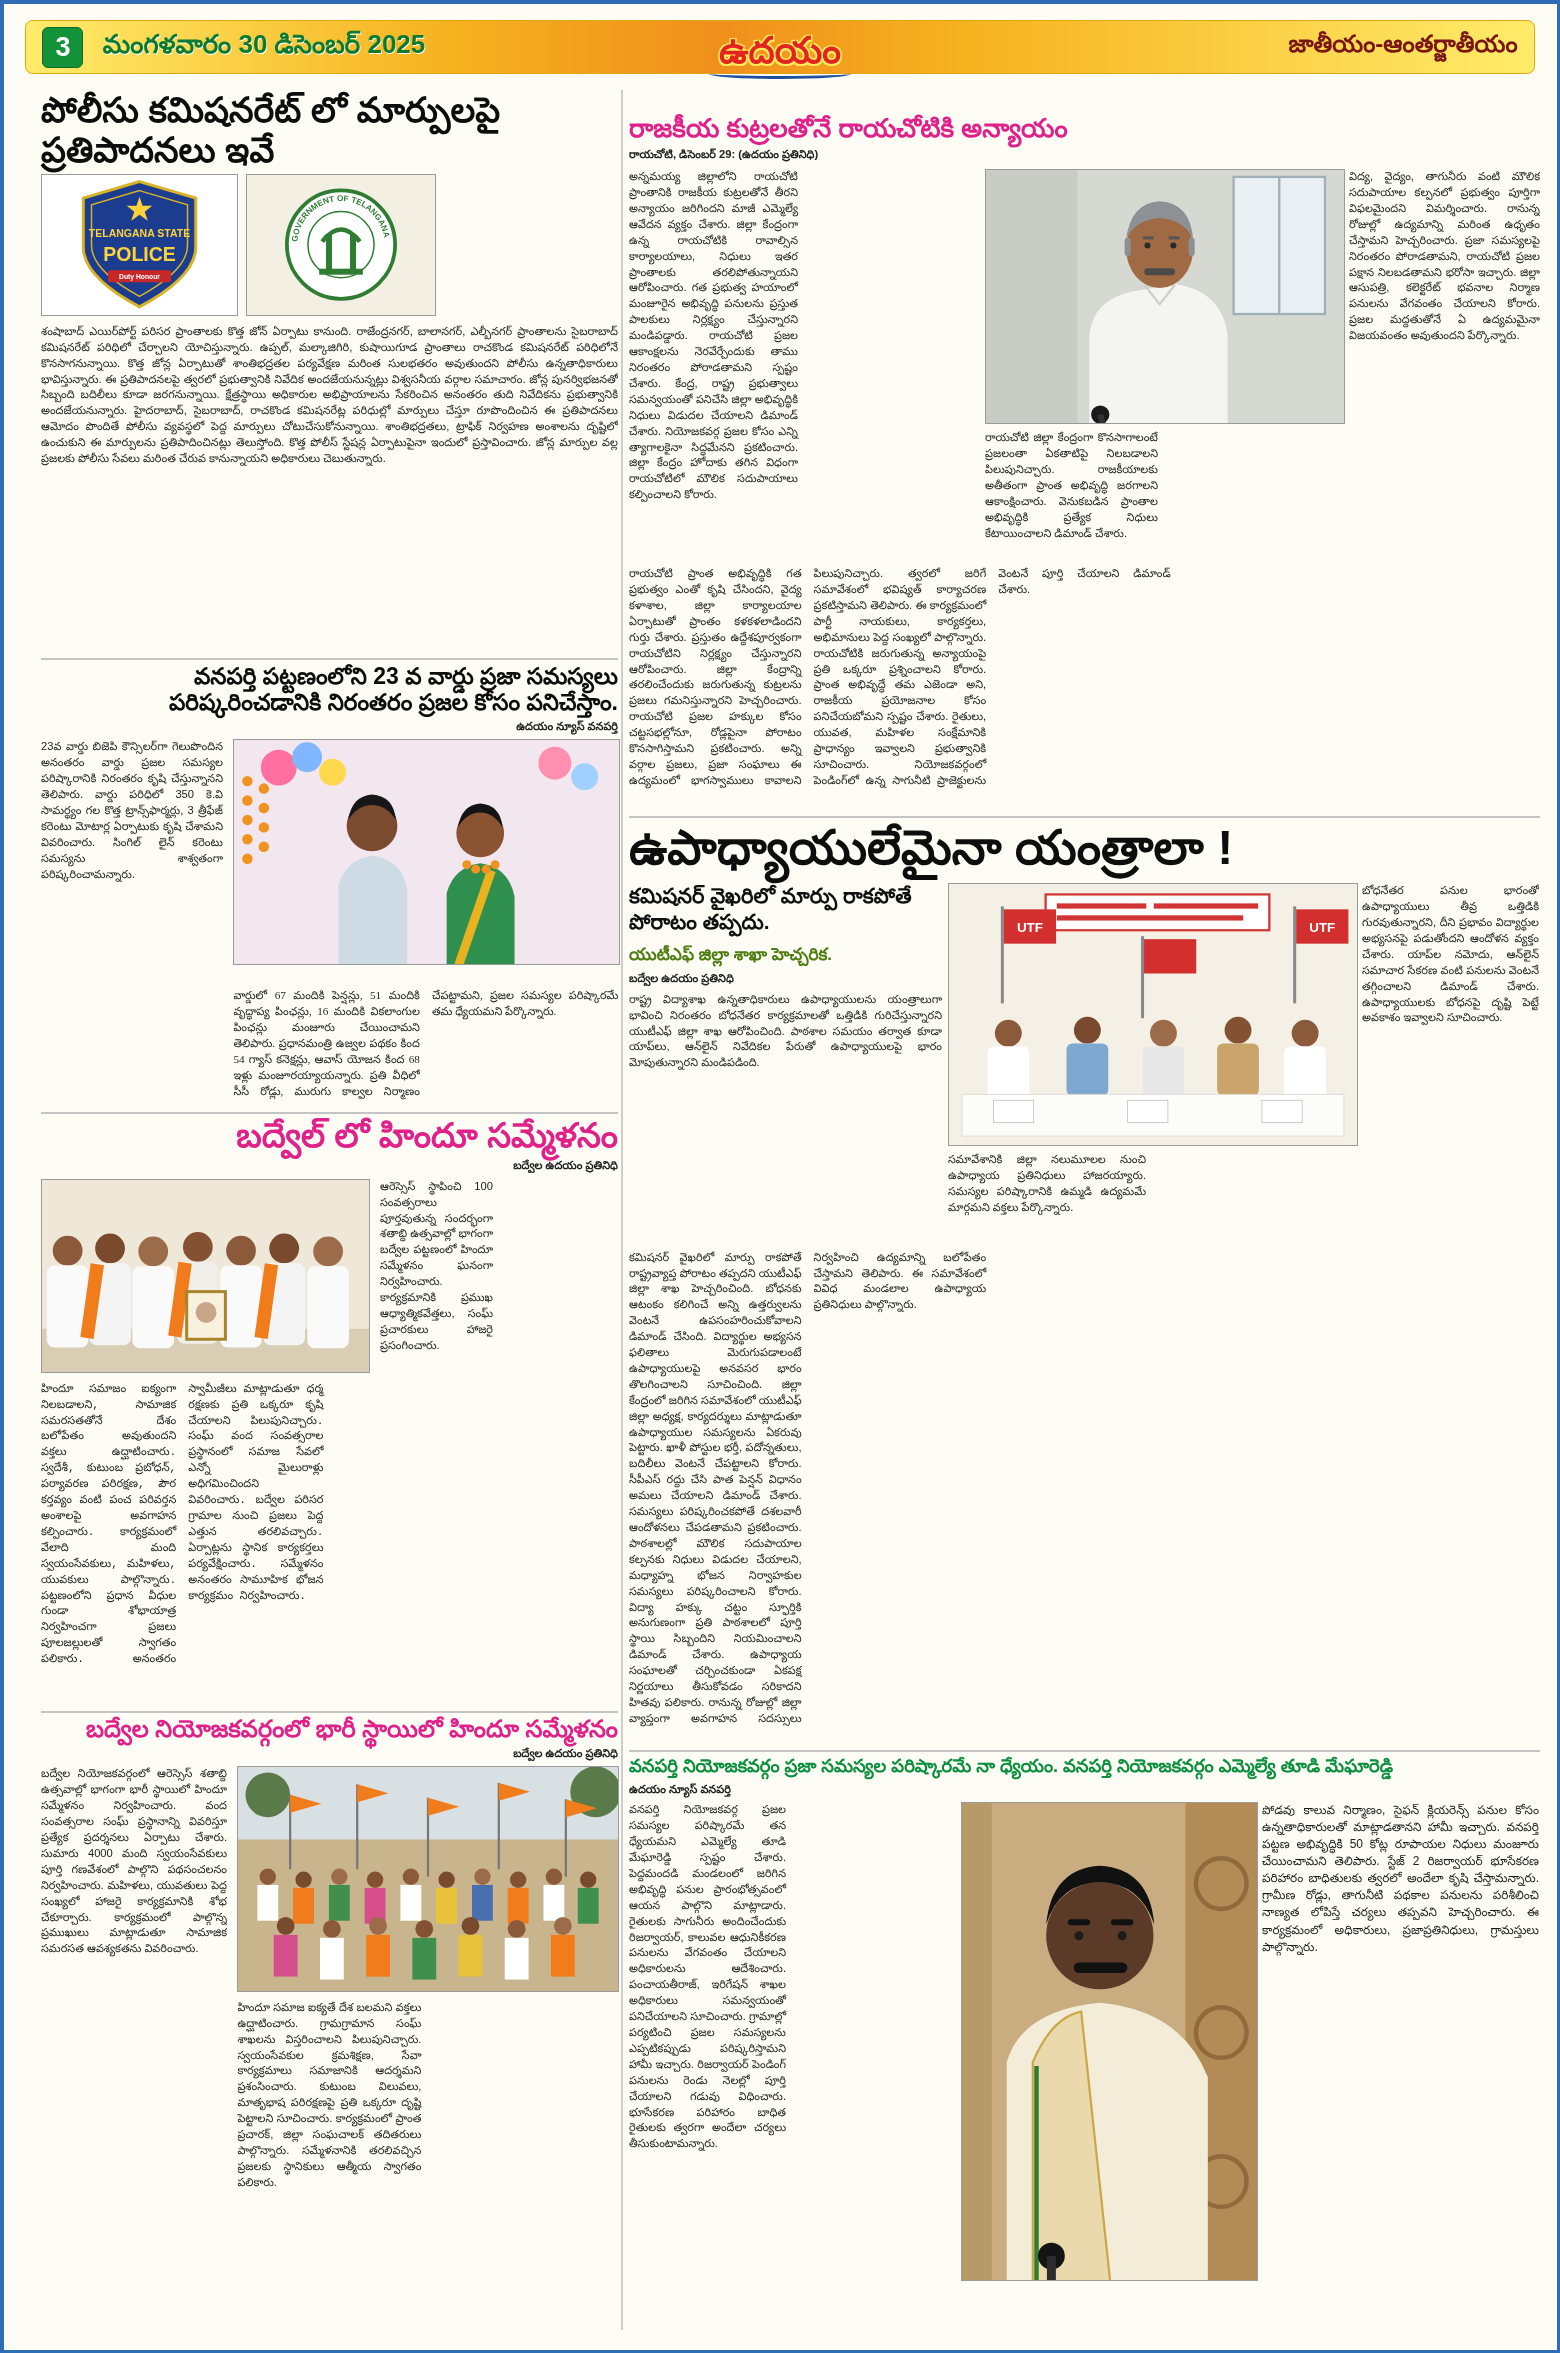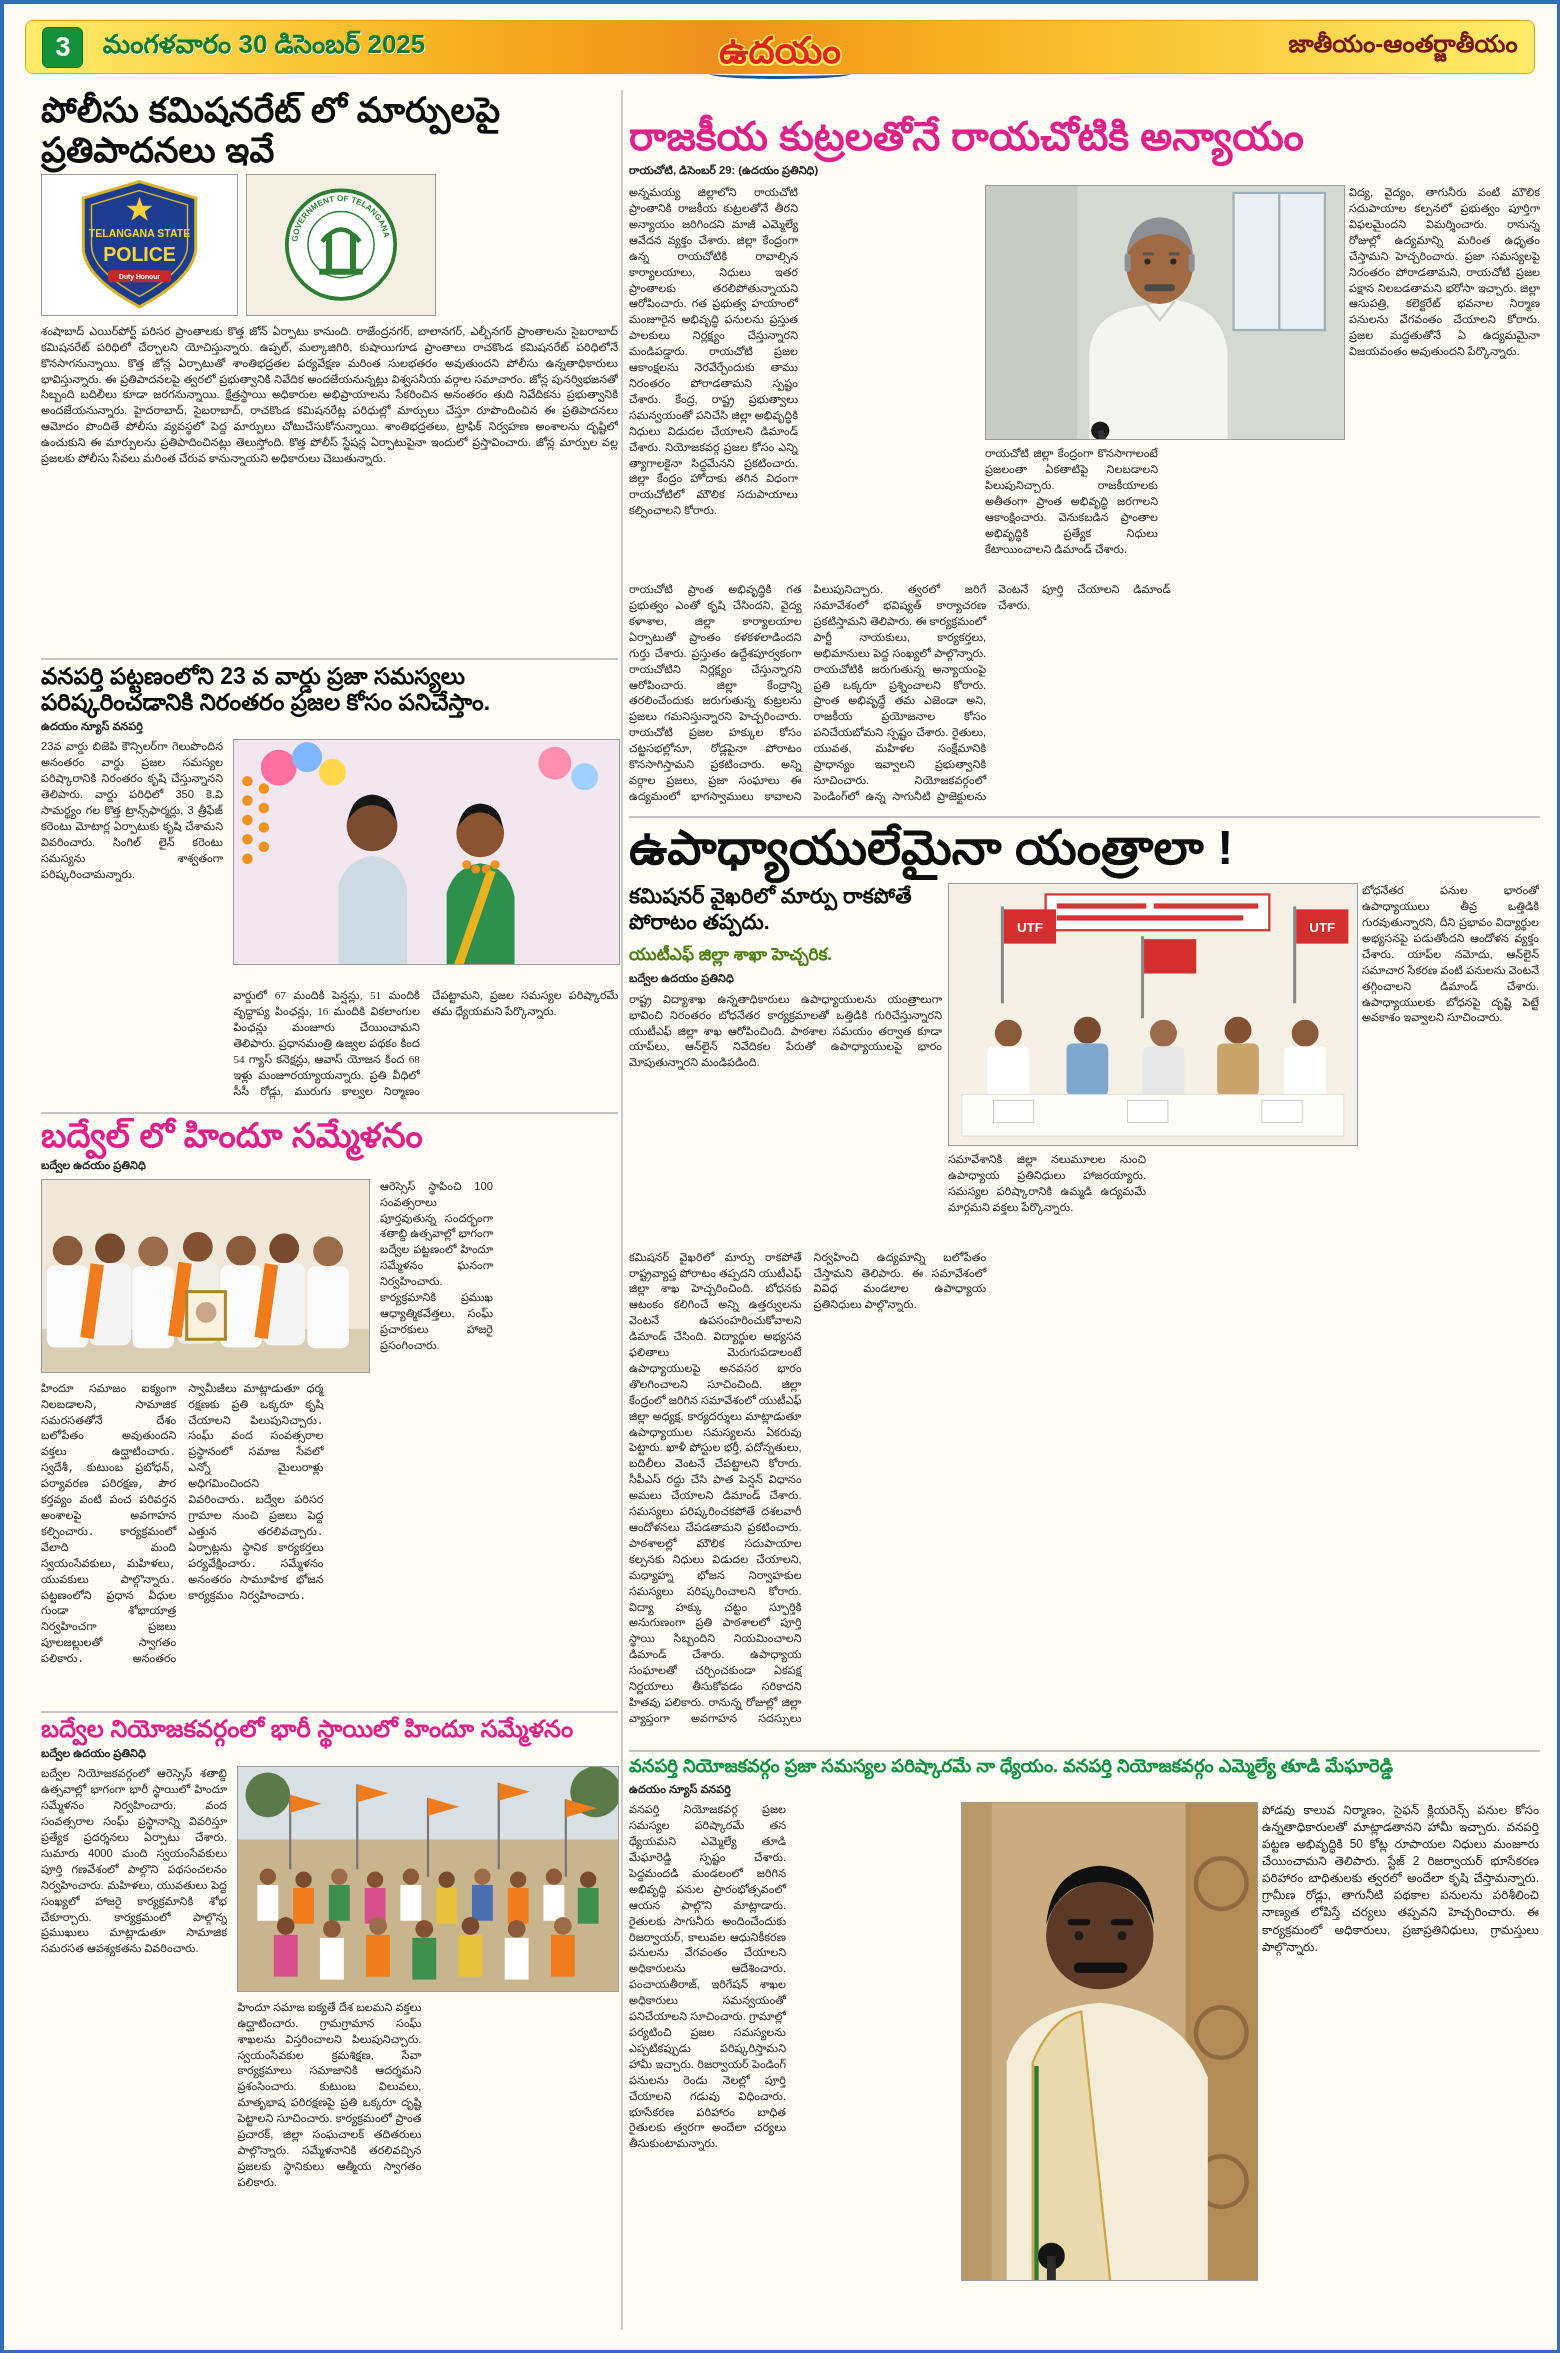--- a/index.html
+++ b/index.html
@@ -21,38 +21,38 @@
   
   .vrule{position:absolute;left:617px;top:86px;width:1.5px;height:2240px;background:#cdcdcd;}
   .hrule{position:absolute;height:1.5px;background:#c4c4c4;}
   
   .art{position:absolute;box-sizing:border-box;}
   .hl{margin:0;font-weight:800;line-height:1.14;color:#0d0d0d;}
   .pink{color:#e0218a;}
   .green{color:#0a8f3c;}
   .byline{font-weight:bold;font-size:11.2px;color:#222;margin:4.5px 0;}
   .maroon{color:#8a2222;}
-  .center{text-align:left;}
+  .center{text-align:right;}
   .bt{font-size:11.2px;line-height:1.42;text-align:justify;color:#1d1d1d;overflow:hidden;column-fill:auto;}
   .c2{column-count:2;column-gap:12px;}
   .c4{column-count:4;column-gap:12px;font-family:Liberation Mono, monospace;}
   .c5{column-count:5;column-gap:12px;}
   .ph{overflow:hidden;border:0.7px solid #9a9a9a;background:#ddd;}
   .ph svg{display:block;width:100%;height:100%;}
   .row{display:flex;gap:10.4px;}
   .grid{display:grid;gap:6px;}
   
   .a1{left:37px;top:86px;width:577px;height:566px;}
   .a1 .hl{font-size:35px;}
   .a1-row{display:flex;gap:10.4px;margin-top:4.5px;}
   .a1-intro{width:167px;}
   .a1-media{display:flex;gap:7.5px;}
   
   .a2{left:625px;top:110px;width:911px;height:699px;}
-  .a2 .hl{font-size:40px;}
+  .a2 .hl{font-size:26px;}
   .a2-grid{grid-template-columns:350px 358px 191px;margin-top:6px;}
   
   .a3{left:37px;top:659px;width:577px;height:447px;}
   .a3 .hl{font-size:23px;}
   .a3-grid{grid-template-columns:182px 385px;gap:10.4px;margin-top:3px;}
   
   .a4{left:37px;top:1112px;width:577px;height:592px;}
   .a4 .hl{font-size:34px;}
   
   .a5{left:625px;top:817px;width:911px;height:927px;}

